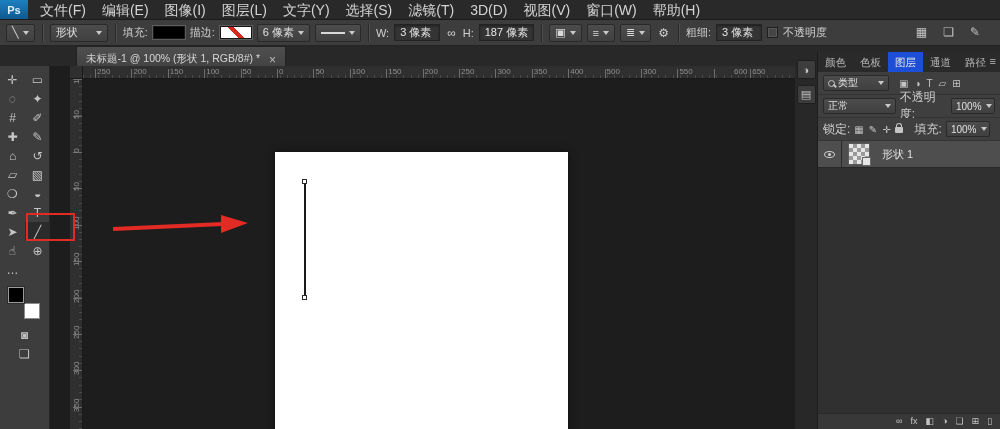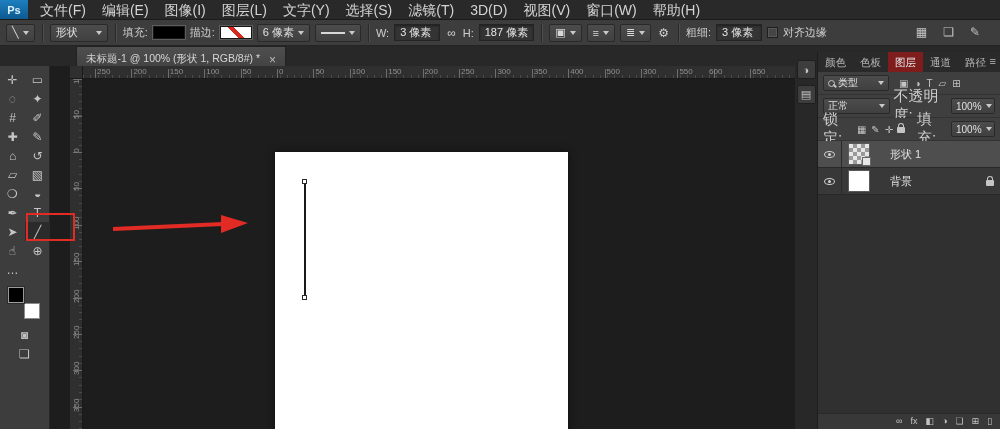--- a/index.html
+++ b/index.html
@@ -65,42 +65,42 @@
   #handle-bottom{bottom:-3px}
 
   
   #rightdock{position:absolute;top:46px;right:0;width:205px;bottom:0;background:#282828;z-index:5}
   #dock-strip{position:absolute;left:0;top:14px;width:22px;display:flex;flex-direction:column;gap:6px;align-items:center}
   .strip-btn{width:19px;height:19px;background:#3d3d3d;border:1px solid #1f1f1f;border-radius:2px;color:#c2c2c2;font-size:11px;display:flex;align-items:center;justify-content:center}
   #panel{position:absolute;left:22px;top:6px;right:0;bottom:0;background:#3f3f3f;border-left:1px solid #1d1d1d;display:flex;flex-direction:column}
   #panel-tabs{height:20px;background:#2a2a2a;display:flex;align-items:flex-end;position:relative}
   #panel-tabs-inner{display:flex;height:20px}
   .ptab{padding:0 7px;line-height:20px;font-size:10.5px;color:#b5b5b5;background:#2a2a2a}
-  .ptab.active{background:#7f1d1d;color:#e2e2e2}
+  .ptab.active{background:#1d4ed8;color:#e2e2e2}
   #panel-menu{position:absolute;right:4px;top:3px;color:#bdbdbd;font-size:11px}
   .panel-row{height:23px;display:flex;align-items:center;gap:4px;padding:0 5px;background:#3f3f3f;border-bottom:1px solid #333;font-size:10px}
-  .p-label{color:#cfcfcf;font-size:15px}
+  .p-label{color:#cfcfcf;font-size:12px}
   .panel-row .dropdown{height:16px;font-size:10px;padding:0 4px}
   .dd-blend{width:78px;justify-content:space-between}
   .dd-small{width:44px;justify-content:space-between}
   .dd-filter{width:66px;justify-content:space-between}
   #filter-icons{display:flex;gap:6px;margin-left:6px}
   .mini-icon{font-size:10px;color:#c4c4c4;line-height:11px}
   .lock-icons{display:flex;gap:5px;align-items:center}
   #layers-list{flex:1;background:#303030;overflow:hidden}
   .layer-row{height:27px;display:flex;align-items:center;border-bottom:1px solid #282828;background:#383838;padding-right:6px}
   .layer-row.selected{background:#4e4e4e}
   .eye-cell{width:24px;height:100%;display:flex;align-items:center;justify-content:center;border-right:1px solid #2a2a2a}
   .eye{width:11px;height:7px;border:1px solid #d0d0d0;border-radius:50%;position:relative;display:inline-block}
   .eye::after{content:"";position:absolute;left:3px;top:1px;width:3px;height:3px;border-radius:50%;background:#d0d0d0}
   .thumb{width:22px;height:22px;margin:0 6px;border:1px solid #5a5a5a;position:relative;display:inline-block}
   .thumb.checker{background:conic-gradient(#9a9a9a 0 25%,#e6e6e6 0 50%,#9a9a9a 0 75%,#e6e6e6 0);background-size:8px 8px}
   .thumb.white{background:#fff}
   .badge{position:absolute;right:-2px;bottom:-2px;width:9px;height:9px;background:#e6e6e6;border:1px solid #666}
-  .layer-name{font-size:11px;color:#e0e0e0;margin-left:14px}
+  .layer-name{font-size:11px;color:#e0e0e0;margin-left:6px}
   .layer-lock{margin-left:auto;display:flex;align-items:center}
   .padlock{display:inline-block;width:8px;height:6px;background:#c5c5c5;border-radius:1px;position:relative;margin-top:4px}
   .padlock::before{content:"";position:absolute;left:1px;top:-4px;width:4px;height:4px;border:1.5px solid #c5c5c5;border-bottom:none;border-radius:3px 3px 0 0}
   #panel-bottom{height:16px;background:#383838;border-top:1px solid #2a2a2a;display:flex;align-items:center;justify-content:flex-end;gap:8px;padding:0 8px}
   #panel-bottom .mini-icon{font-size:9px}
   .mag{display:inline-block;width:7px;height:7px;border:1.5px solid #c5c5c5;border-radius:50%;position:relative;margin-right:3px}
   .mag::after{content:"";position:absolute;width:4px;height:1.5px;background:#c5c5c5;right:-3px;bottom:-1px;transform:rotate(45deg)}
 
   
   #annotations{position:absolute;inset:0;pointer-events:none;z-index:30}
@@ -175,21 +175,21 @@
       <span class="glyph">≣</span>
       <span class="caret"></span>
     </div>
     <span class="glyph-icon">⚙</span>
     <span class="opt-sep"></span>
     <span class="opt-label">粗细:</span>
     <div class="valbox">
       <span>3 像素</span>
     </div>
     <span class="checkbox"></span>
-    <span class="opt-label">对齐边缘</span>
+    <span class="opt-label">不透明度</span>
     <div id="opt-right">
         <span class="mini-icon">▦</span>
         <span class="mini-icon">❏</span>
         <span class="mini-icon">✎</span>
       </div>
   </div>
 
   <div id="tabbar">
     <div class="doc-tab">
       <span>未标题-1 @ 100% (形状 1, RGB/8#) *</span>
@@ -304,21 +304,21 @@
         <span class="rt-label" style="left: 450.8px;">350</span>
         <span class="rt-tick" style="left: 485.2px;"></span>
         <span class="rt-label" style="left: 487.2px;">400</span>
         <span class="rt-tick" style="left: 521.6px;"></span>
         <span class="rt-label" style="left: 523.6px;">500</span>
         <span class="rt-tick" style="left: 558px;"></span>
         <span class="rt-label" style="left: 560px;">300</span>
         <span class="rt-tick" style="left: 594.4px;"></span>
         <span class="rt-label" style="left: 596.4px;">550</span>
         <span class="rt-tick" style="left: 630.8px;"></span>
-        <span class="rt-label" style="left: 626px;">600</span>
+        <span class="rt-label" style="left: 651px;">600</span>
         <span class="rt-tick" style="left: 667.2px;"></span>
         <span class="rt-label" style="left: 669.2px;">650</span>
       </div>
     <div id="ruler-left">
         <span class="rl-tick" style="top: 0.2px;"></span>
         <span class="rl-label" style="top: -5.8px;">100</span>
         <span class="rl-tick" style="top: 36.6px;"></span>
         <span class="rl-label" style="top: 30.6px;">50</span>
         <span class="rl-tick" style="top: 73px;"></span>
         <span class="rl-label" style="top: 67px;">0</span>
@@ -405,30 +405,20 @@
       <div id="layers-list">
           <div class="layer-row selected">
             <span class="eye-cell">
               <span class="eye"></span>
             </span>
             <span class="thumb checker">
               <span class="badge"></span>
             </span>
             <span class="layer-name">形状 1</span>
           </div>
-          <div class="layer-row">
-            <span class="eye-cell">
-              <span class="eye"></span>
-            </span>
-            <span class="thumb white"></span>
-            <span class="layer-name">背景</span>
-            <span class="layer-lock">
-              <span class="padlock"></span>
-            </span>
-          </div>
         </div>
       <div id="panel-bottom">
           <span class="mini-icon">∞</span>
           <span class="mini-icon">fx</span>
           <span class="mini-icon">◧</span>
           <span class="mini-icon">◑</span>
           <span class="mini-icon">❏</span>
           <span class="mini-icon">⊞</span>
           <span class="mini-icon">▯</span>
         </div>

